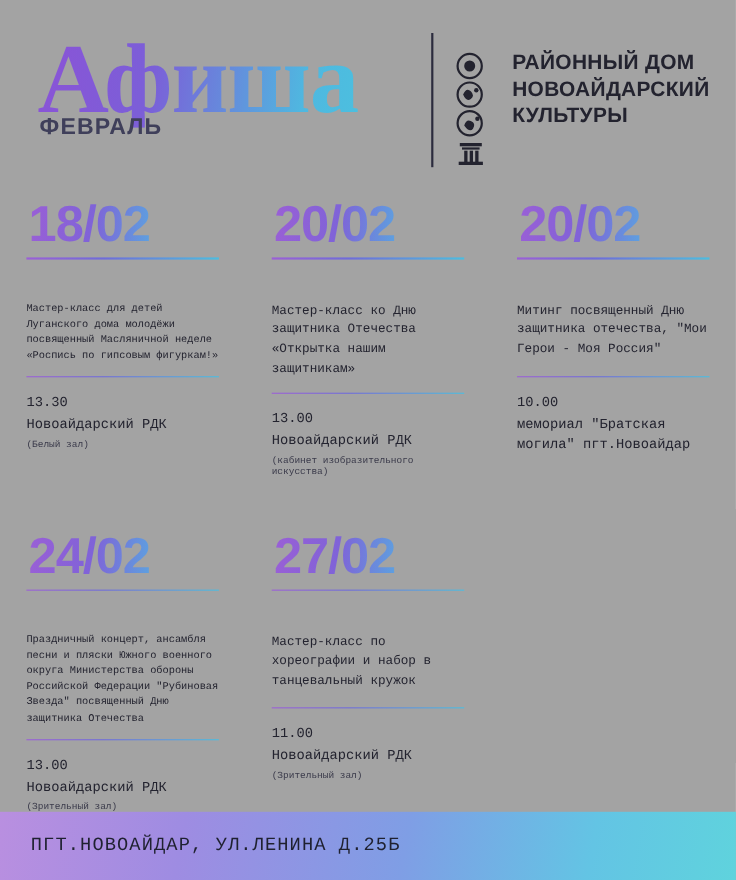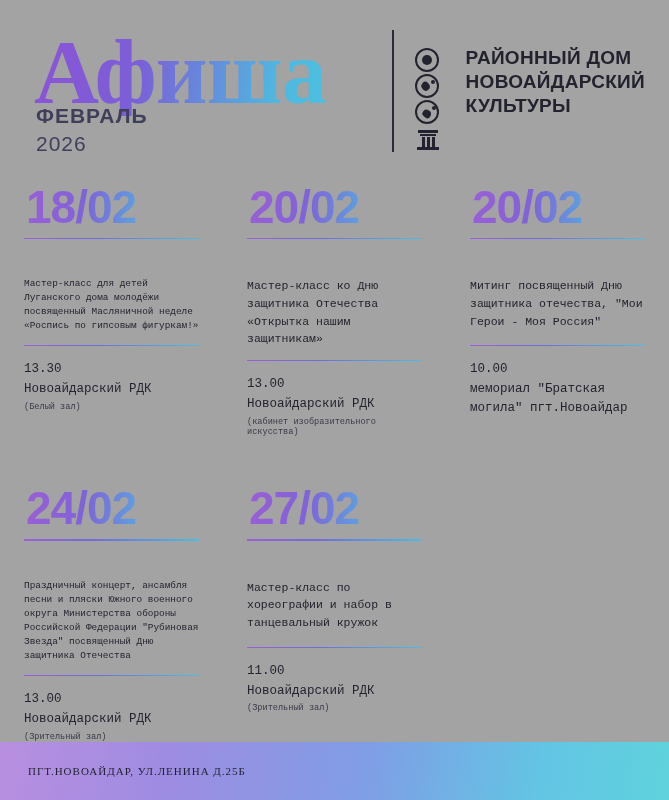--- a/index.html
+++ b/index.html
@@ -163,36 +163,35 @@
   
   .footer {
     height: 74px;
     margin-top: auto;
     background: linear-gradient(100deg, #b98fe0 0%, #9e8ce2 25%, #7f9ee5 55%, #63c4e4 80%, #5fd3dd 100%);
     display: flex;
     align-items: center;
     padding-left: 28px;
   }
   .footer-text {
-    font-family: Liberation Serif, serif;
-    font-size: 11px;
+    font-family: Liberation Mono, monospace;
+    font-size: 17px;
     letter-spacing: 1px;
     color: #1f2130;
   }
 </style>
 </head>
 <body>
 
 <div class="poster">
 
   <div class="header">
     <div class="header-left">
       <div class="title-afisha">Афиша</div>
       <div class="subtitle-month">ФЕВРАЛЬ</div>
-      <div class="subtitle-year">2026</div>
     </div>
     <div class="header-divider"></div>
     <div class="header-right">
       <div class="logo-mark">
         <svg width="44" height="104" viewBox="0 0 44 104" xmlns="http://www.w3.org/2000/svg">
           <g fill="none" stroke="#23232f" stroke-width="2">
             <circle cx="14" cy="14" r="11"></circle>
             <circle cx="14" cy="40" r="11"></circle>
             <circle cx="14" cy="66" r="11"></circle>
           </g>

